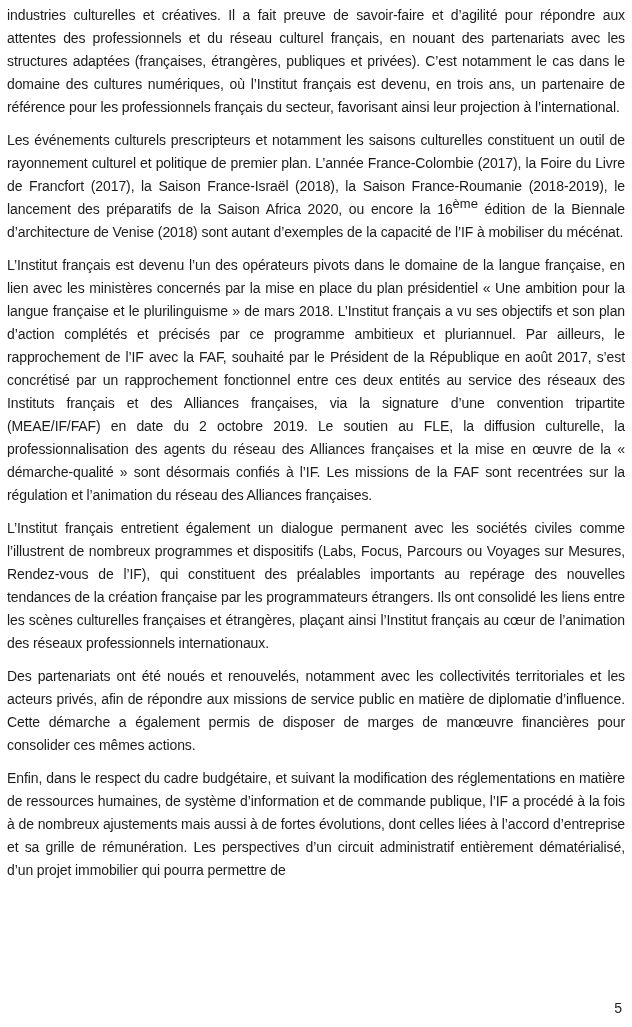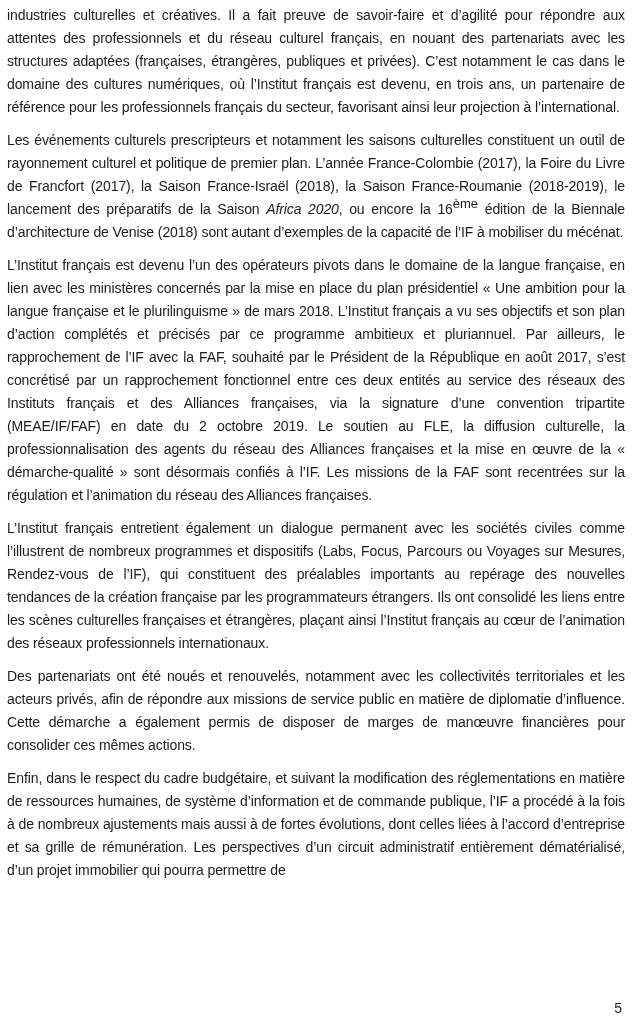--- a/index.html
+++ b/index.html
@@ -13,21 +13,21 @@
     overflow: hidden;
     font-family: "Liberation Sans", sans-serif;
     font-size: 14px;
     line-height: 23px;
     letter-spacing: -0.1px;
     color: #1b1b1b;
     text-align: justify;
   }
   .para { margin: 0 0 10px 0; }
   .para:first-child { margin-top: 3px; }
-  .italic-seg { font-style: italic; }
+  .italic-seg { }
   .sup-seg {
     font-size: 13px;
     vertical-align: super;
     line-height: 0;
     letter-spacing: 0;
   }
   .page-number {
     position: absolute;
     right: 10px;
     bottom: 11px;

